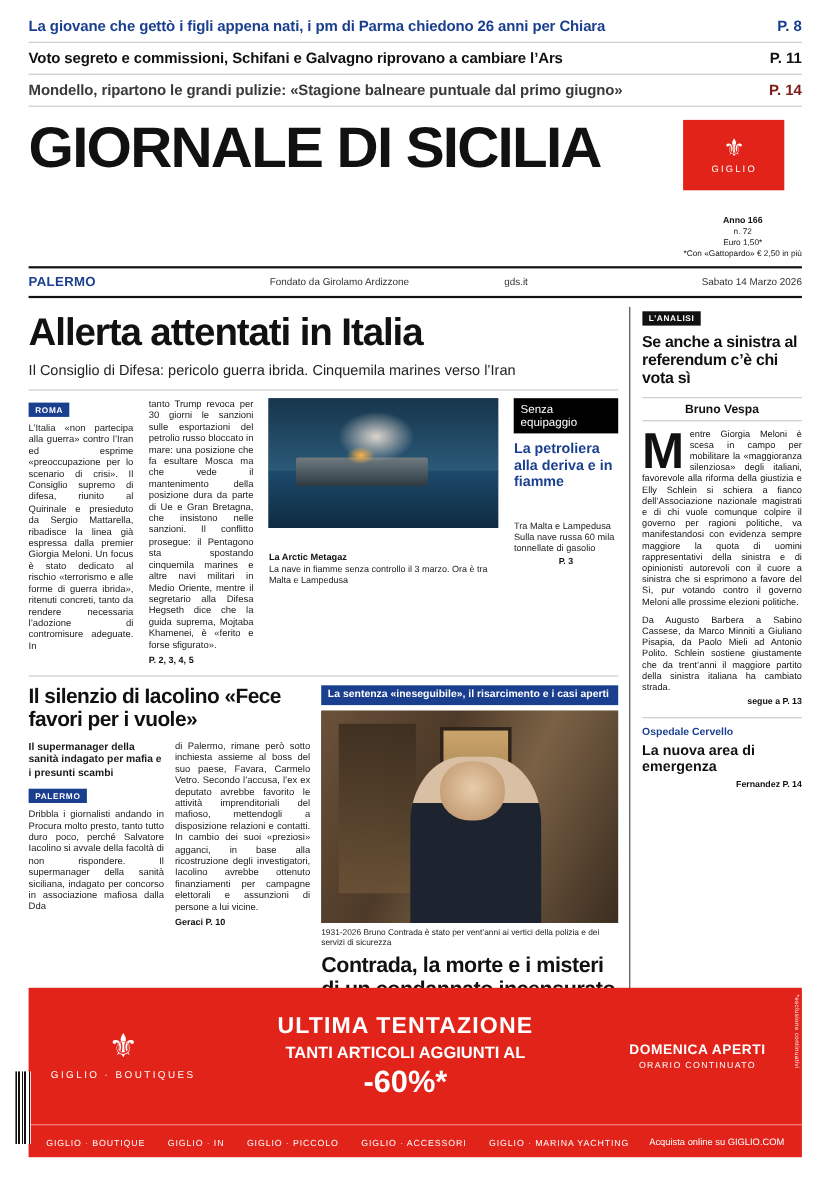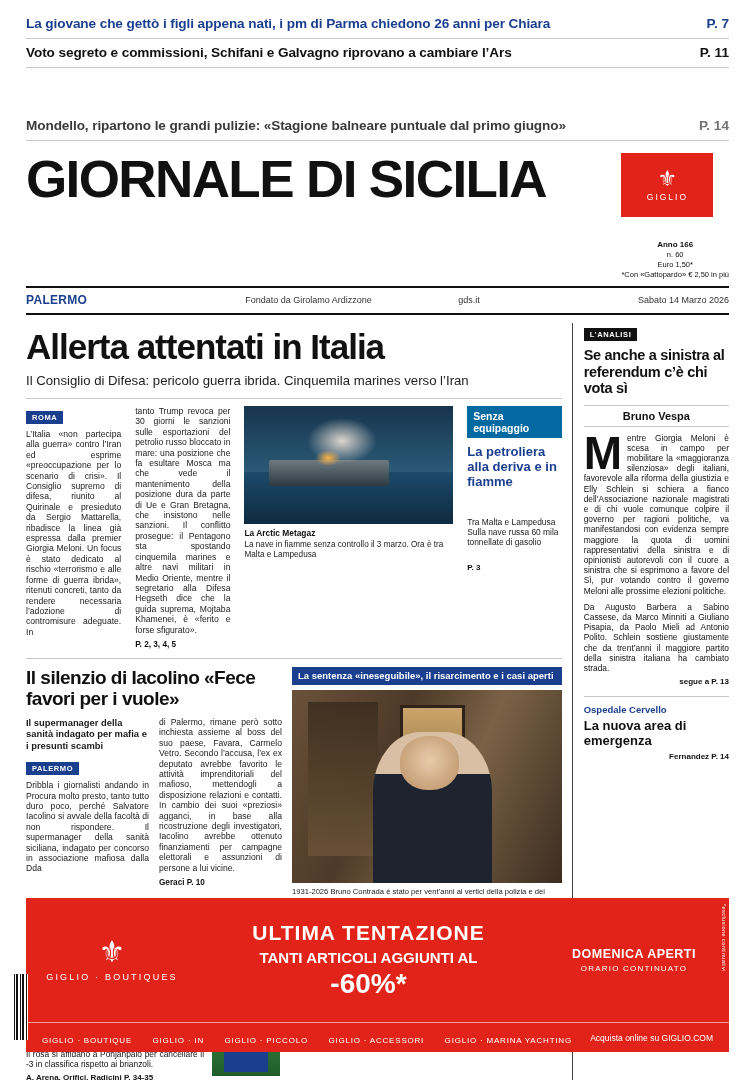--- a/index.html
+++ b/index.html
@@ -14,21 +14,21 @@
   .teasers{padding:14px 26px 4px 26px;}
   .teaser{display:flex;align-items:baseline;justify-content:space-between;
     border-bottom:1px solid #c8c8c8;padding:6px 0 7px 0;}
   .teaser:first-child{padding-top:2px;}
   .teaser .t-text{font-weight:bold;font-size:13.6px;letter-spacing:-0.1px;}
   .teaser .t-page{font-weight:bold;font-size:13.6px;white-space:nowrap;padding-left:12px;}
   .t-blue .t-text,.t-blue .t-page{color:#1b3f8f;}
   .t-dark .t-text{color:#111;}
   .t-dark .t-page{color:#111;}
   .t-grey .t-text{color:#3a3a3a;}
-  .t-grey .t-page{color:#737373;margin-top:44px;}
+  .t-grey .t-page{color:#7f1d1d;}
 
   
   .masthead{display:flex;align-items:flex-start;justify-content:space-between;
     padding:8px 26px 0 26px;}
   .logo{font-family:"Liberation Sans", sans-serif;font-weight:bold;
     font-size:52px;letter-spacing:-1.6px;line-height:1;color:#111;
     transform:scaleX(1.02);transform-origin:left;}
   .mast-right{text-align:center;}
   .giglio-box{width:92px;height:64px;background:#e2231a;display:flex;
     flex-direction:column;align-items:center;justify-content:center;color:#fff;}
@@ -68,29 +68,29 @@
   .sea{position:absolute;left:0;right:0;bottom:0;height:52px;
     background:linear-gradient(#1d4a6b,#0e2b40);}
   .ship{position:absolute;left:12%;bottom:38px;width:120px;height:26px;
     background:linear-gradient(#6e7a80,#2d3a42);border-radius:2px;}
   .smoke{position:absolute;left:30%;bottom:60px;width:70px;height:46px;
     background:radial-gradient(ellipse at center,rgba(230,220,210,.95),rgba(160,150,140,0) 70%);}
   .fire{position:absolute;left:34%;bottom:58px;width:26px;height:16px;
     background:radial-gradient(ellipse at center,#ffb347,rgba(226,35,26,0) 70%);}
   .sky{position:absolute;left:0;right:0;top:0;height:70px;
     background:linear-gradient(#17354d,#2c5c7a);}
-  .cap-title{font-size:8.4px;font-weight:bold;margin-top:4px;line-height:10px;}
+  .cap-title{font-size:8.4px;font-weight:bold;margin-top:21px;line-height:10px;}
   .cap-text{font-size:8.2px;line-height:9.6px;margin-top:2px;color:#222;}
 
   .side-box{width:122px;}
-  .sb-head{background:#0369a1;color:#fff;font-size:10.5px;font-weight:bold;
+  .sb-head{background:#000000;color:#fff;font-size:10.5px;font-weight:normal;
     padding:4px 6px;line-height:12px;}
   .sb-sub{color:#1b3f8f;font-size:13px;font-weight:bold;line-height:15px;margin-top:6px;}
   .sb-text{font-size:8.4px;line-height:10px;margin-top:28px;color:#1a1a1a;}
-  .sb-ref{font-size:8px;font-weight:bold;text-align:left;margin-top:16px;}
+  .sb-ref{font-size:8px;font-weight:bold;text-align:center;margin-top:3px;}
 
   
   .band2{display:flex;gap:10px;margin-top:9px;border-top:1px solid #c8c8c8;padding-top:8px;}
   .b2-left{width:256px;}
   .b2-right{width:calc(100% - 266px);}
   h2.sub-headline{font-size:19px;line-height:21px;font-weight:bold;letter-spacing:-.5px;margin:0 0 8px 0;}
   .two-col{display:flex;gap:10px;}
   .two-col .c{width:123px;}
 
   .strap{background:#1b3f8f;color:#fff;font-size:9.5px;font-weight:bold;
@@ -165,42 +165,42 @@
     background:repeating-linear-gradient(90deg,#111 0 1px,#fff 1px 2px,#111 2px 4px,#fff 4px 6px);}
 </style>
 </head>
 <body>
 
 <div class="page">
 
   <div class="teasers">
     <div class="teaser t-blue">
       <div class="t-text">La giovane che gettò i figli appena nati, i pm di Parma chiedono 26 anni per Chiara</div>
-      <div class="t-page">P.  7</div>
+      <div class="t-page">P.  8</div>
     </div>
     <div class="teaser t-dark">
       <div class="t-text">Voto segreto e commissioni, Schifani e Galvagno riprovano a cambiare l’Ars</div>
       <div class="t-page">P. 11</div>
     </div>
     <div class="teaser t-grey">
       <div class="t-text">Mondello, ripartono le grandi pulizie: «Stagione balneare puntuale dal primo giugno»</div>
       <div class="t-page">P. 14</div>
     </div>
   </div>
 
   <div class="masthead">
     <div class="logo">GIORNALE DI SICILIA</div>
     <div class="mast-right">
       <div class="giglio-box">
         <div class="giglio-mark">⚜</div>
         <div class="giglio-word">GIGLIO</div>
       </div>
       <div class="mast-meta">
         <div class="bold">Anno 166</div>
-        <div>n. 60</div>
+        <div>n. 72</div>
         <div>Euro 1,50*</div>
         <div>*Con «Gattopardo» € 2,50 in più</div>
       </div>
     </div>
   </div>
   <div class="mast-rule"></div>
   <div class="mast-info">
     <div class="city">PALERMO</div>
     <div class="mid">
       <span>Fondato da Girolamo Ardizzone</span>

